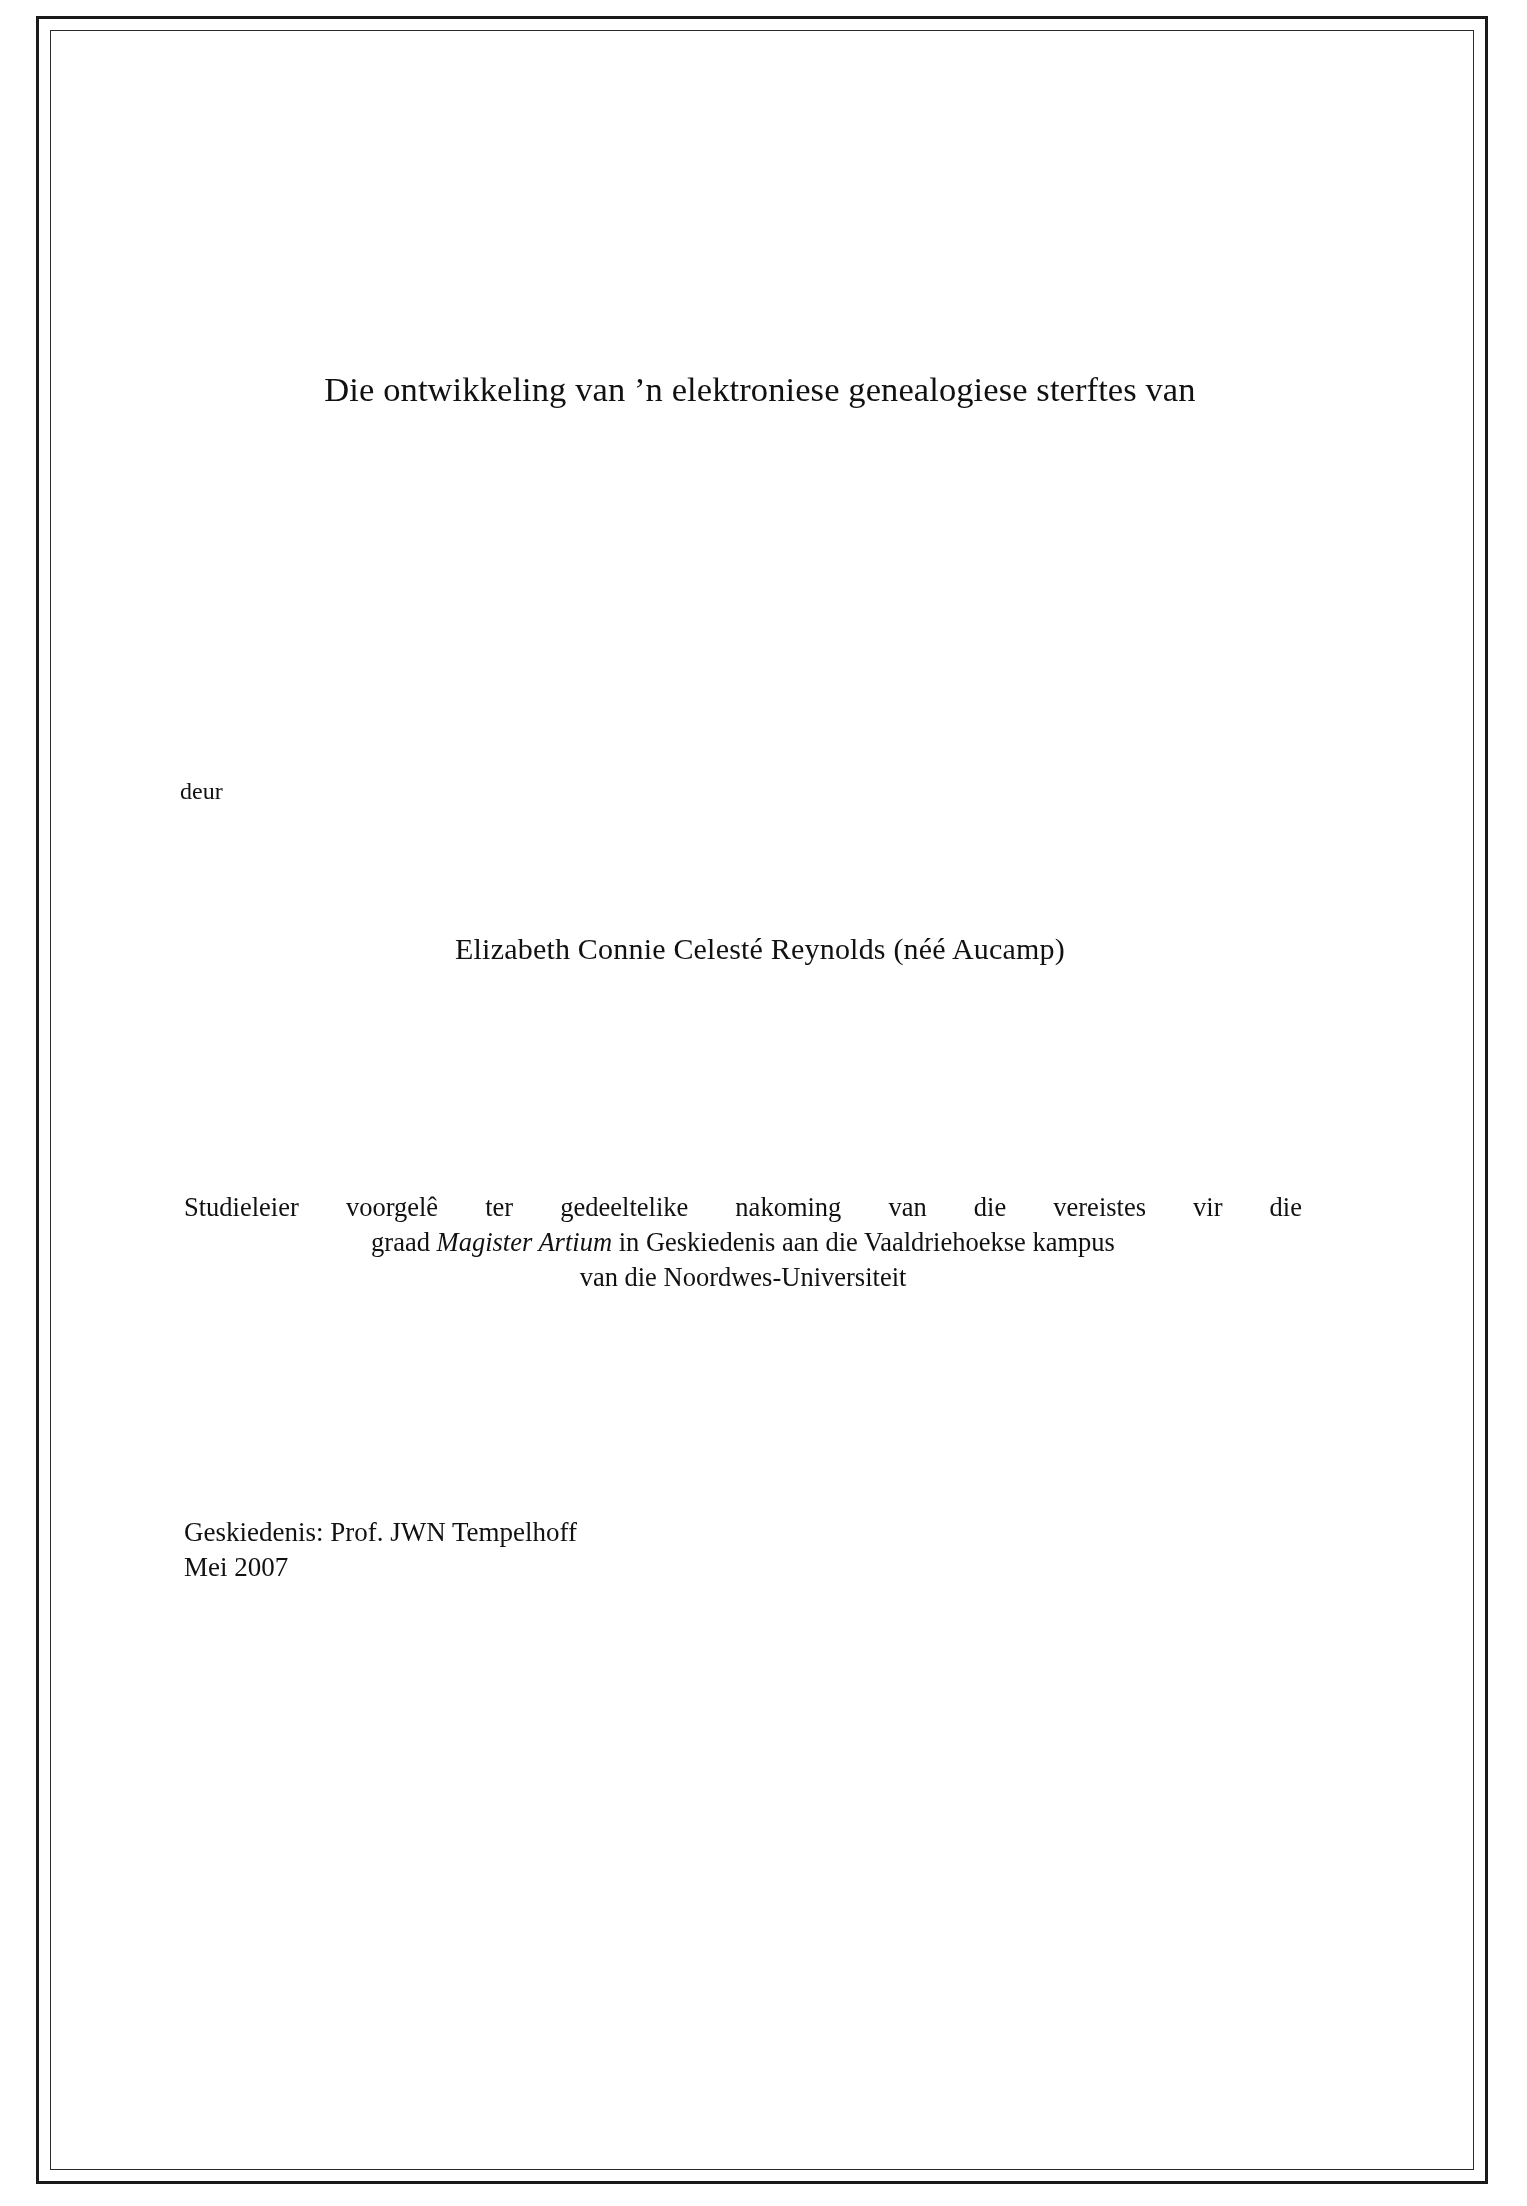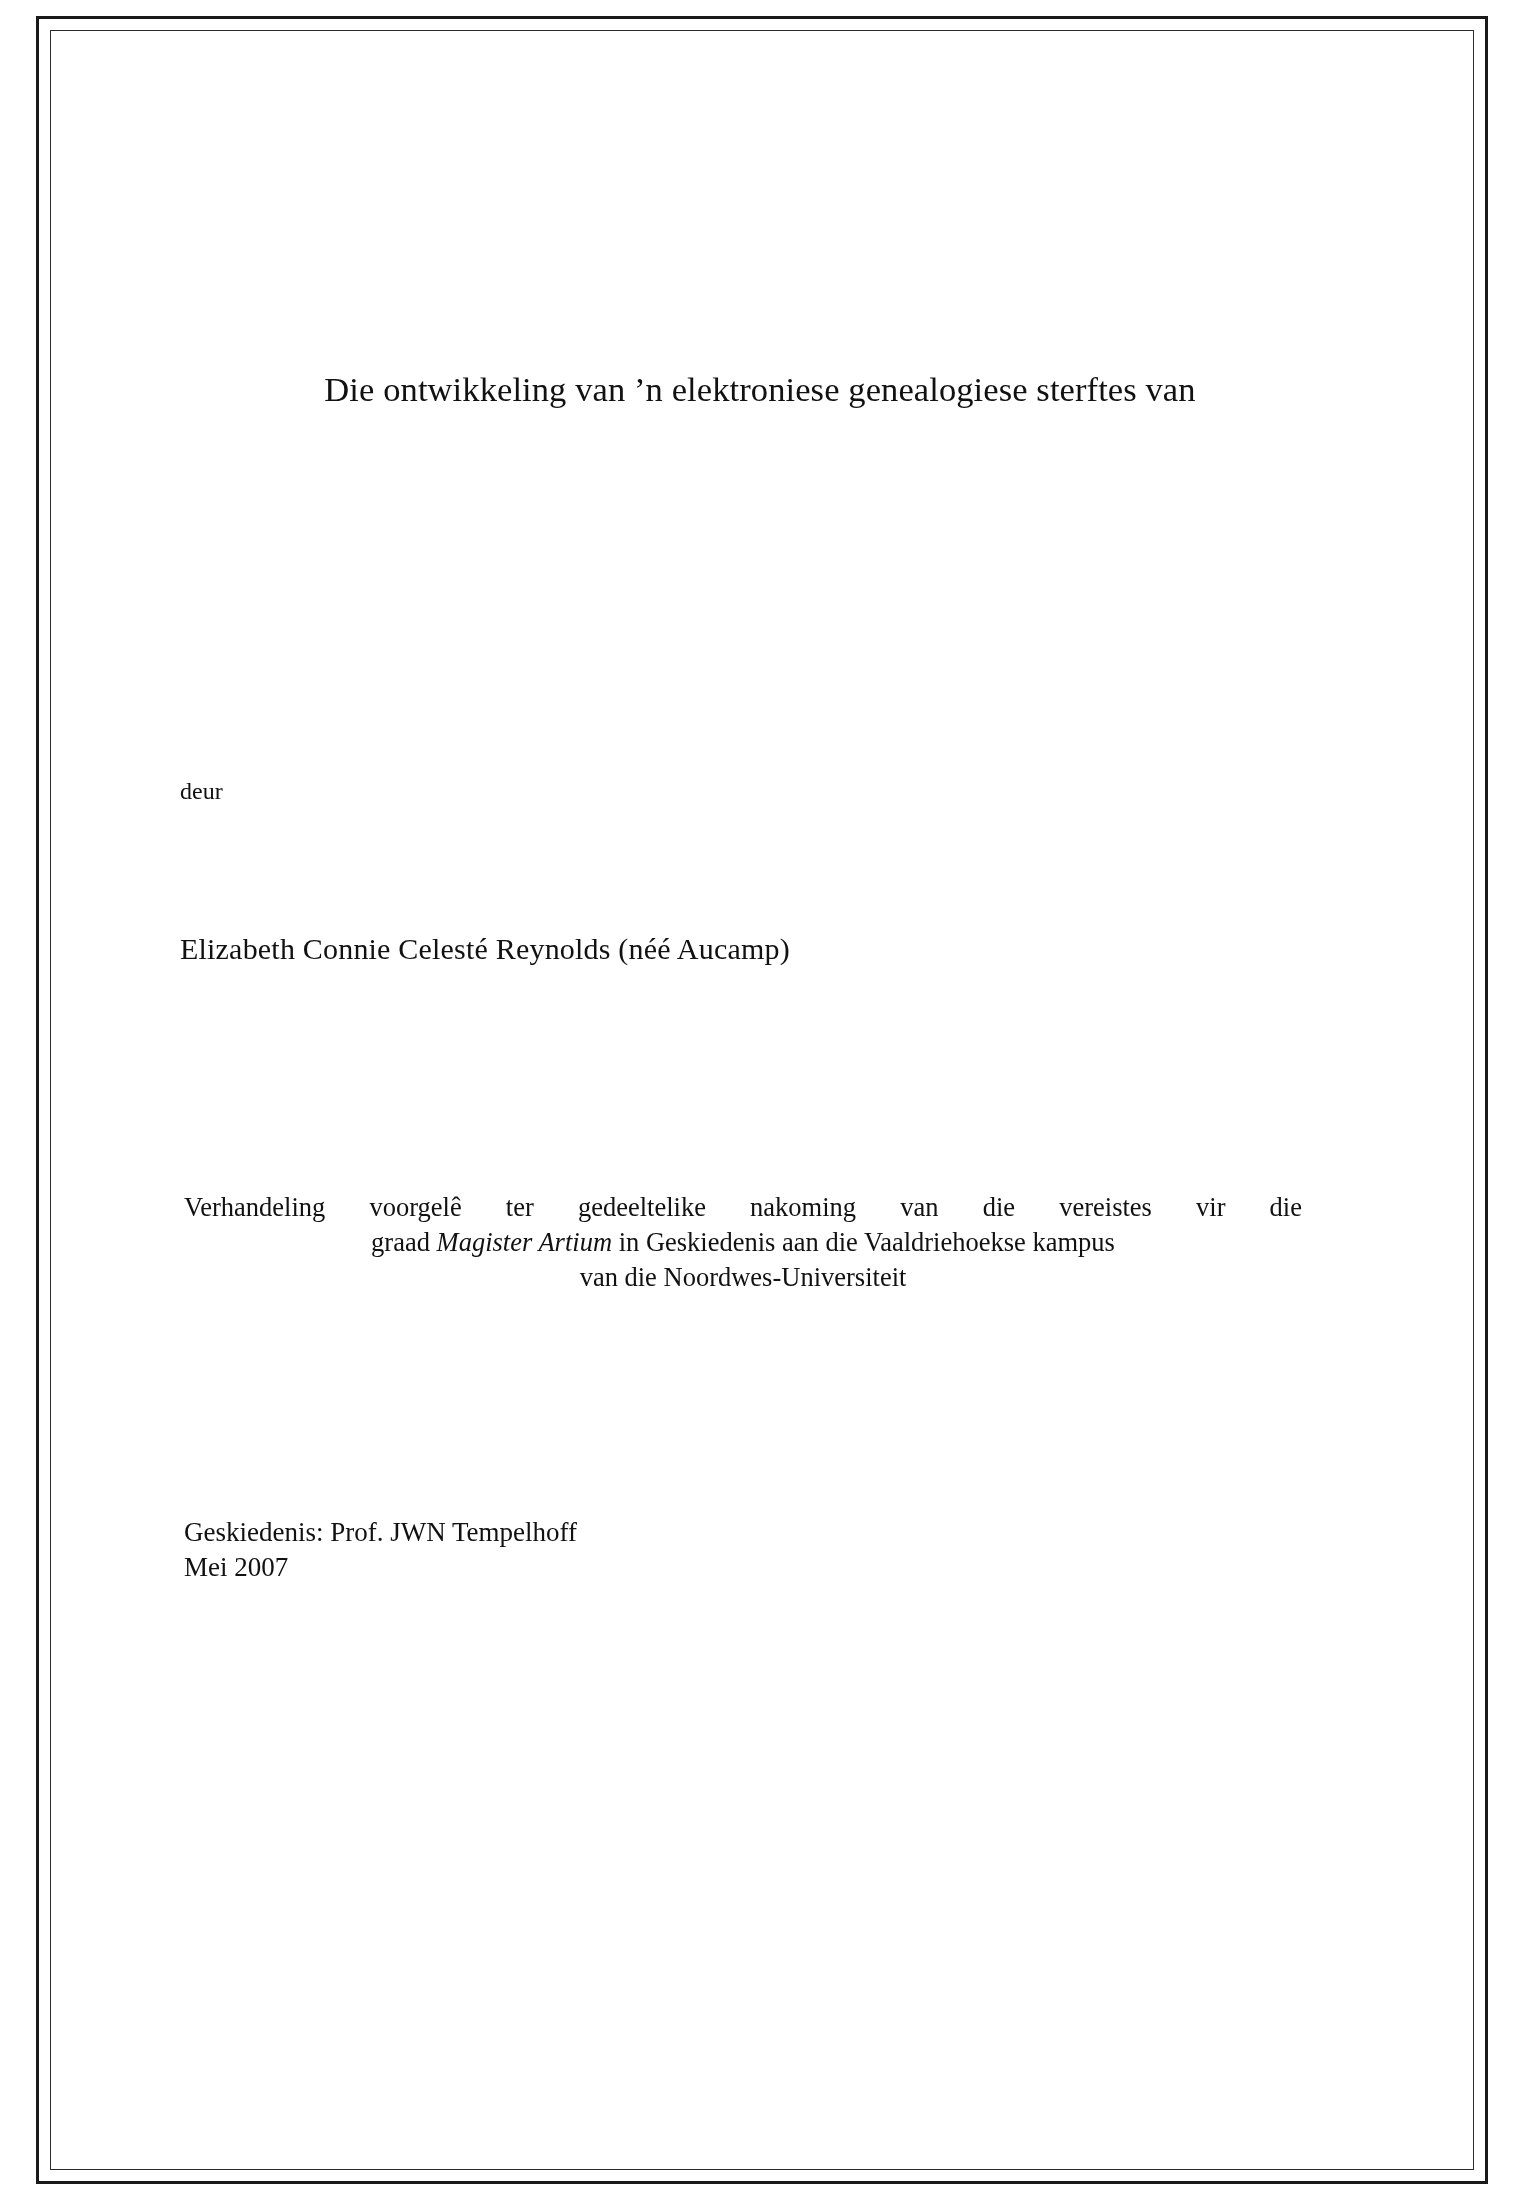--- a/index.html
+++ b/index.html
@@ -69,21 +69,21 @@
     text-align: left;
     font-size: 24px;
   }
 
   
   .author {
     position: absolute;
     top: 872px;
     left: 0;
     width: 1160px;
-    text-align: left;
+    text-align: center;
     font-size: 30px;
     letter-spacing: 0.2px;
   }
 
   
   .statement {
     position: absolute;
     top: 1130px;
     left: 4px;
     width: 1118px;
@@ -147,21 +147,21 @@
 
   <div class="title-block">
     <div class="title-line l1">Die ontwikkeling van ’n elektroniese genealogiese sterftes van</div>
   </div>
 
   <div class="deur">deur</div>
 
   <div class="author">Elizabeth Connie Celesté Reynolds (néé Aucamp)</div>
 
   <div class="statement">
-    <div class="j l1">Verhandeling voorgelê ter gedeeltelike nakoming van die vereistes vir die</div>
+    <div class="j l1">Studieleier voorgelê ter gedeeltelike nakoming van die vereistes vir die</div>
     <div class="l2"><span>graad </span><i>Magister Artium</i><span> in Geskiedenis aan die Vaaldriehoekse kampus</span></div>
     <div class="l3">van die Noordwes-Universiteit</div>
   </div>
 
   <div class="supervisor">
     <div>Geskiedenis: Prof. JWN Tempelhoff</div>
     <div>Mei 2007</div>
   </div>
 
 

